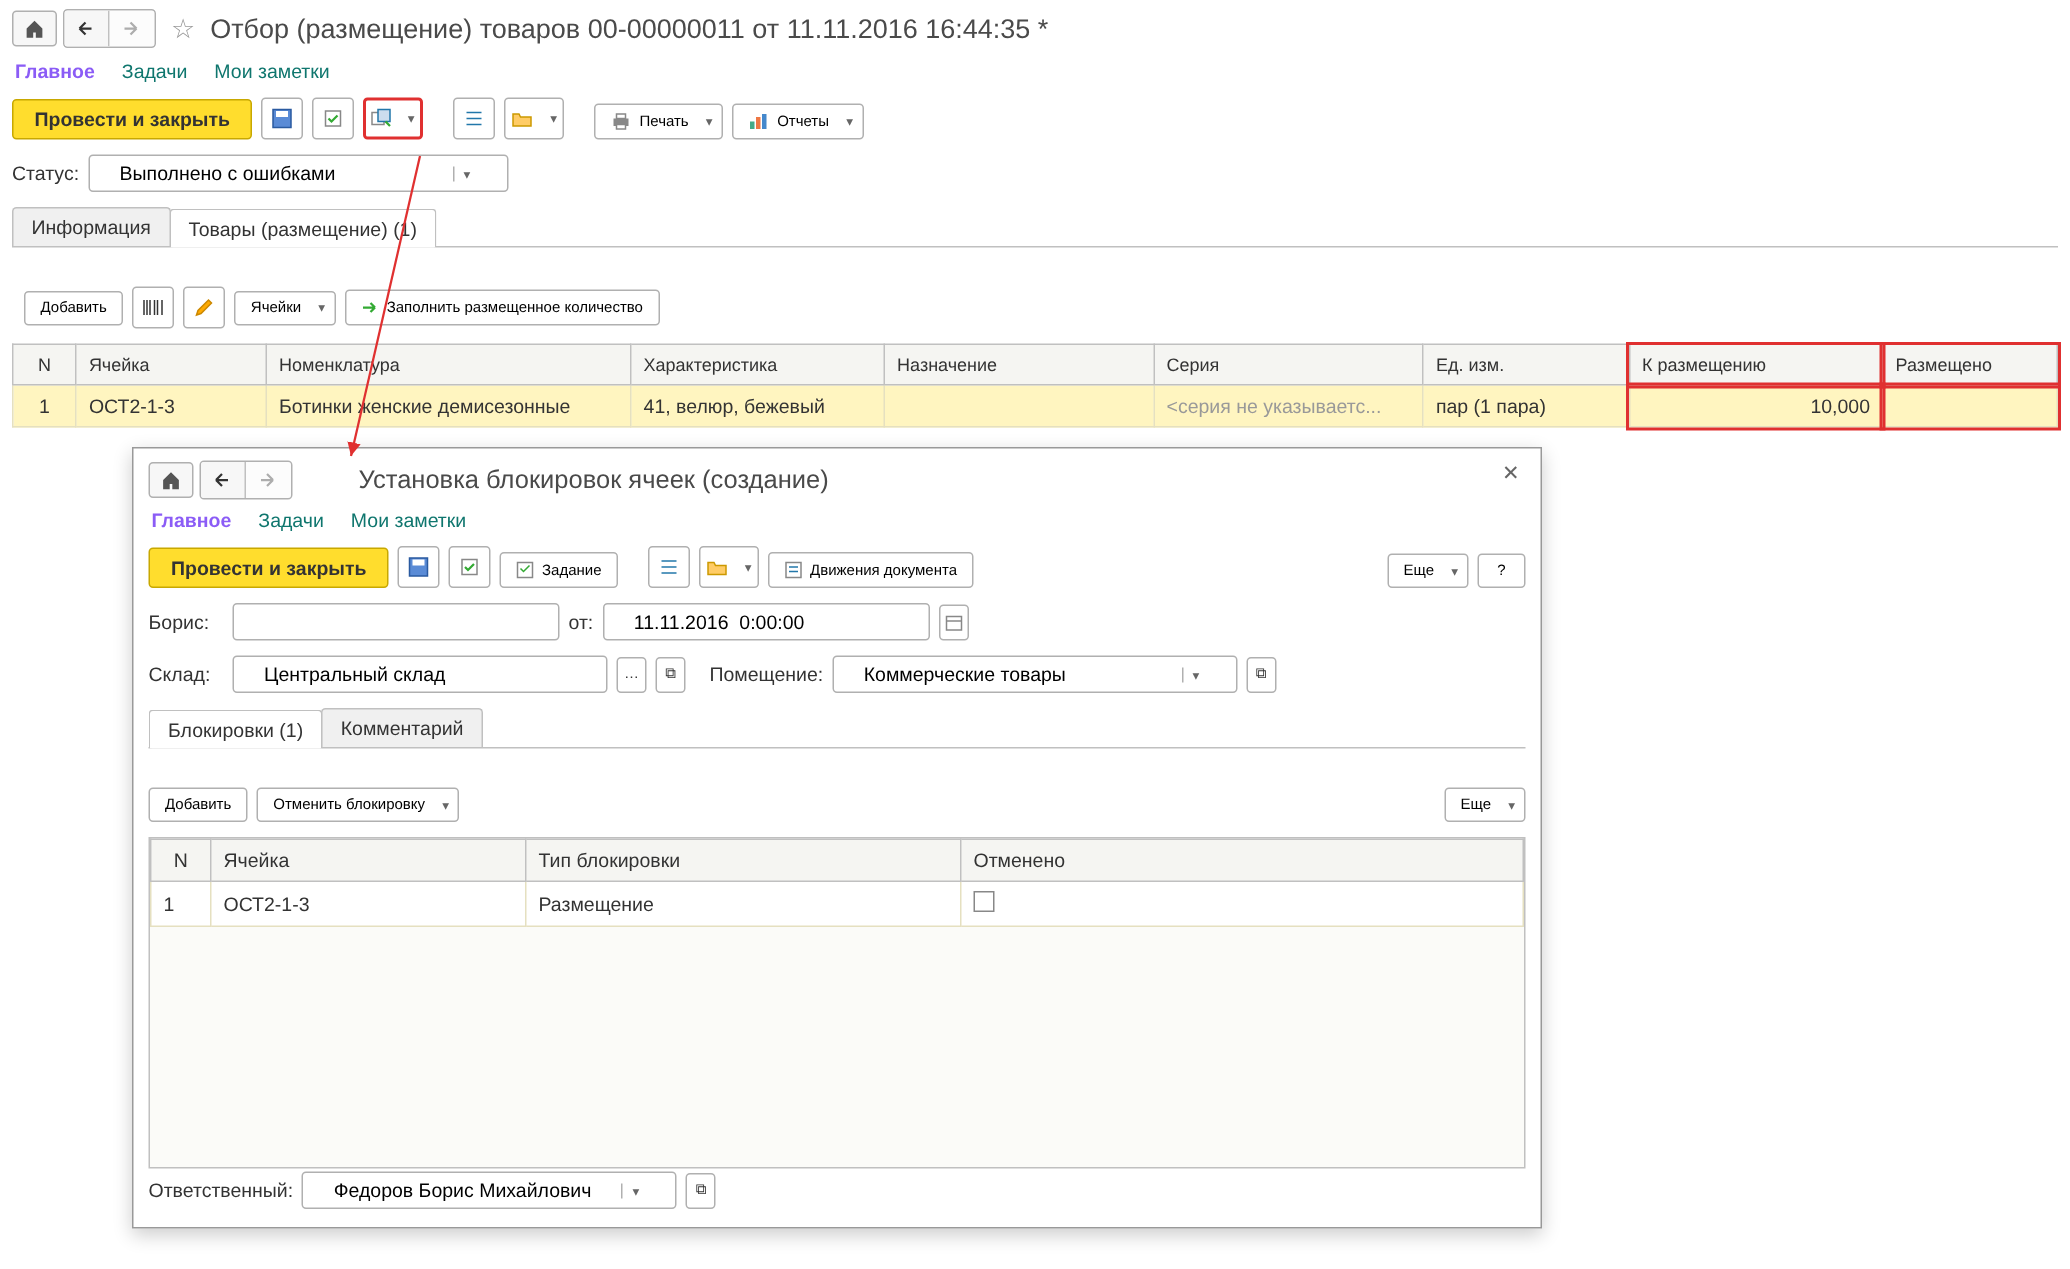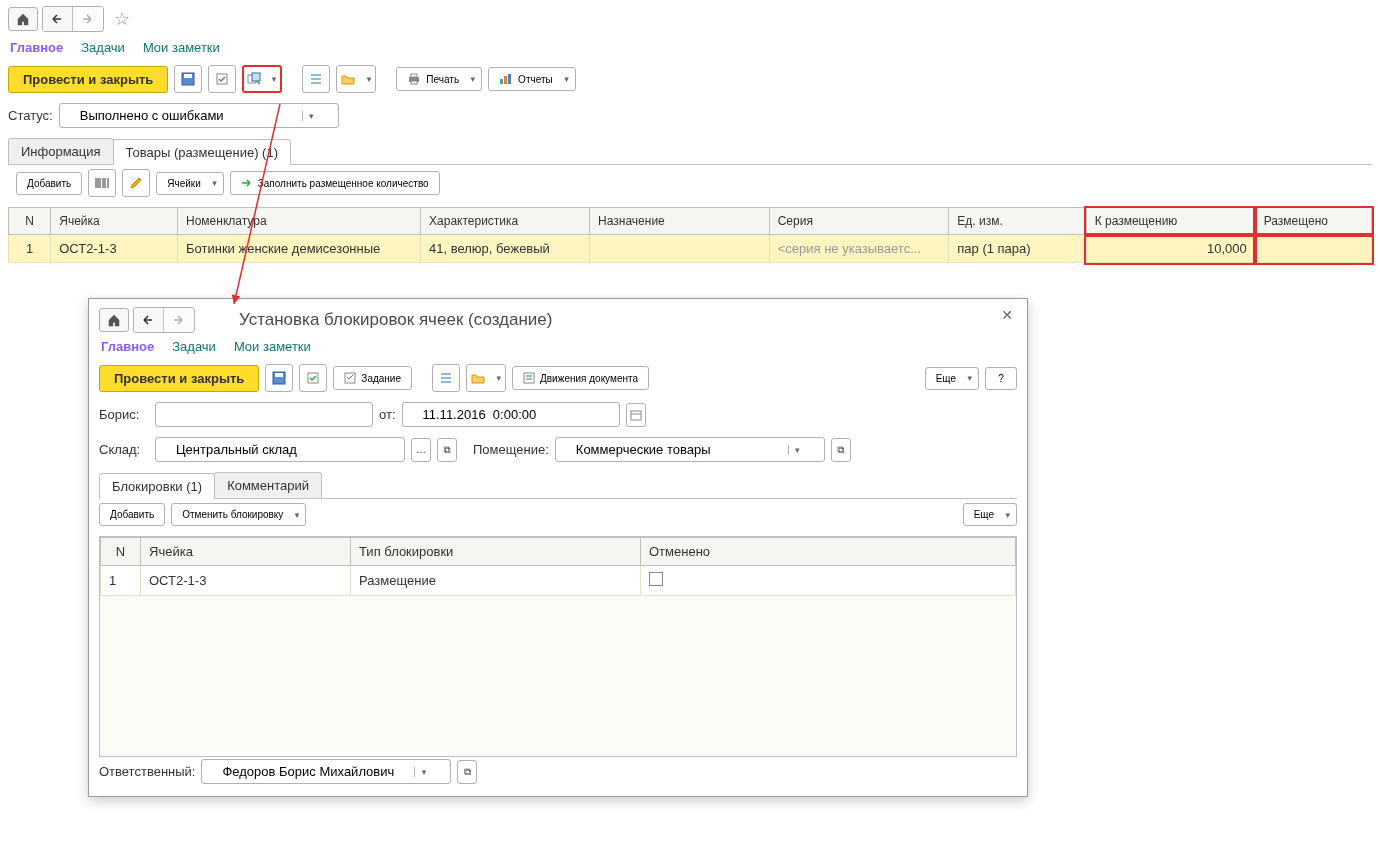--- a/index.html
+++ b/index.html
@@ -8,35 +8,35 @@
 .top-nav{display:flex;align-items:center;gap:4px;margin-bottom:6px}
 .nav-icon-btn{width:30px;height:24px;border:1px solid #b0b0b0;background:#f7f7f7;border-radius:3px;display:flex;align-items:center;justify-content:center;cursor:pointer}
 .nav-group{display:flex;border:1px solid #b0b0b0;border-radius:3px;overflow:hidden}
 .nav-group .nav-icon-btn{border:none;border-right:1px solid #c0c0c0;border-radius:0}
 .nav-group .nav-icon-btn:last-child{border-right:none}
 .star{color:#999;font-size:18px;margin:0 6px}
 .page-title{font-size:18px;font-weight:normal;color:#4a4a4a}
 .nav-tabs{display:flex;gap:18px;margin-bottom:8px;padding-left:2px}
 .nav-tab{color:#0f766e;cursor:pointer;padding:2px 0}
 .nav-tab.active{color:#8b5cf6;font-weight:bold}
-.toolbar{display:flex;align-items:center;gap:6px;margin-bottom:10px}
+.toolbar{display:flex;align-items:flex-end;gap:6px;margin-bottom:10px}
 .btn-primary{background:#ffdd2d;border:1px solid #c8a800;color:#333;padding:5px 14px;border-radius:3px;font-weight:bold;cursor:pointer;font-size:13px}
 .icon-btn{width:28px;height:28px;border:1px solid #b0b0b0;background:#fff;border-radius:3px;display:flex;align-items:center;justify-content:center;cursor:pointer}
 .icon-btn-drop{padding-right:16px;position:relative}
 .icon-btn-drop::after{content:"▾";position:absolute;right:4px;font-size:9px;color:#666}
 .btn{border:1px solid #b0b0b0;background:#fff;border-radius:3px;padding:5px 10px;cursor:pointer;display:inline-flex;align-items:center;gap:5px;font-size:10px}
 .btn-drop{padding-right:22px;position:relative}
 .btn-drop::after{content:"▾";position:absolute;right:6px;font-size:9px;color:#666}
 .highlighted-btn{border:2px solid #e03030}
 .field-row{display:flex;align-items:center;gap:6px;margin-bottom:10px}
 .field-label{font-size:13px}
 .select-input{border:1px solid #b0b0b0;border-radius:3px;padding:3px 18px;min-width:260px;position:relative;background:#fff;display:flex;align-items:center}
 .select-input input{border:none;outline:none;flex:1;font-size:13px;font-family:inherit}
 .select-drop{width:18px;border-left:1px solid #b0b0b0;text-align:center;font-size:9px;color:#666;cursor:pointer}
-.tab-bar{display:flex;border-bottom:1px solid #c0c0c0;margin-bottom:0}
+.tab-bar{display:flex;border-bottom:1px solid #c0c0c0;margin-bottom:22px}
 .tab{border:1px solid #c0c0c0;border-bottom:none;padding:5px 12px;margin-right:-1px;background:#f0f0f0;cursor:pointer;border-radius:3px 3px 0 0;font-size:13px}
 .tab.active{background:#fff;position:relative;top:1px}
 .sub-toolbar{display:flex;gap:6px;padding:4px 8px;margin-bottom:6px;align-items:center}
 .table{border:1px solid #c0c0c0;width:100%;border-collapse:collapse;font-size:13px}
 .table th{background:#f5f5f2;border:1px solid #c0c0c0;padding:6px 8px;text-align:left;font-weight:normal;font-size:12px}
 .table td{border:1px solid #e5e0c0;padding:6px 8px}
 .table .row-n{width:40px;text-align:center}
 .table .yellow-n{background:#ffcc00;text-align:center;font-weight:normal}
 .table .yellow-row td{background:#fff5c0}
 .red-border{outline:2px solid #e03030}
@@ -74,20 +74,21 @@
             <path d="M10 5H2m0 0l4-4M2 5l4 4" stroke="#333" fill="none" stroke-width="1.5"></path>
           </svg>
         </div>
       <div class="nav-icon-btn" style="opacity:.4">
           <svg width="14" height="10">
             <path d="M2 5h8m0 0L6 1m4 4l-4 4" stroke="#333" fill="none" stroke-width="1.5"></path>
           </svg>
         </div>
     </div>
     <span class="star">☆</span>
+    <span class="page-title">Отбор (размещение) товаров 00-00000011 от 11.11.2016 16:44:35 *</span>
   </div>
 
   <div class="nav-tabs">
     <div class="nav-tab active">Главное</div>
     <div class="nav-tab">Задачи</div>
     <div class="nav-tab">Мои заметки</div>
   </div>
 
   <div class="toolbar">
     <button class="btn-primary">Провести и закрыть</button>

